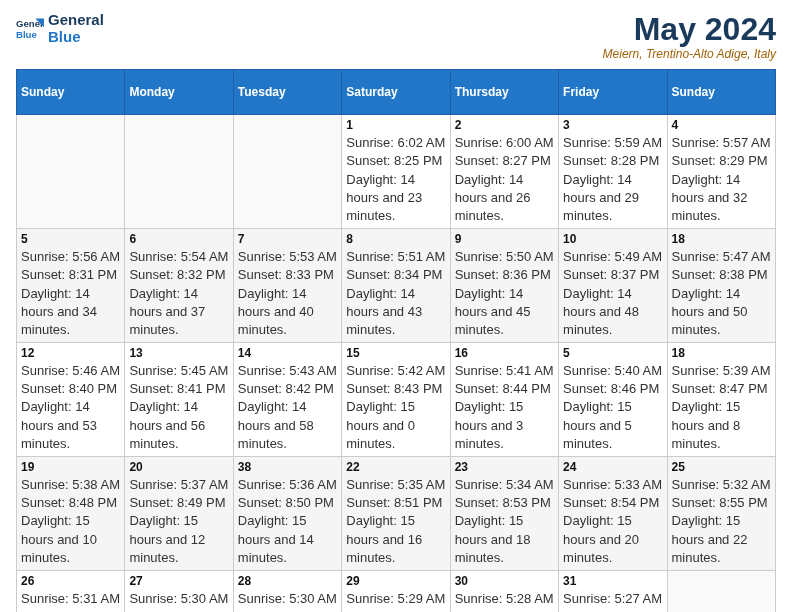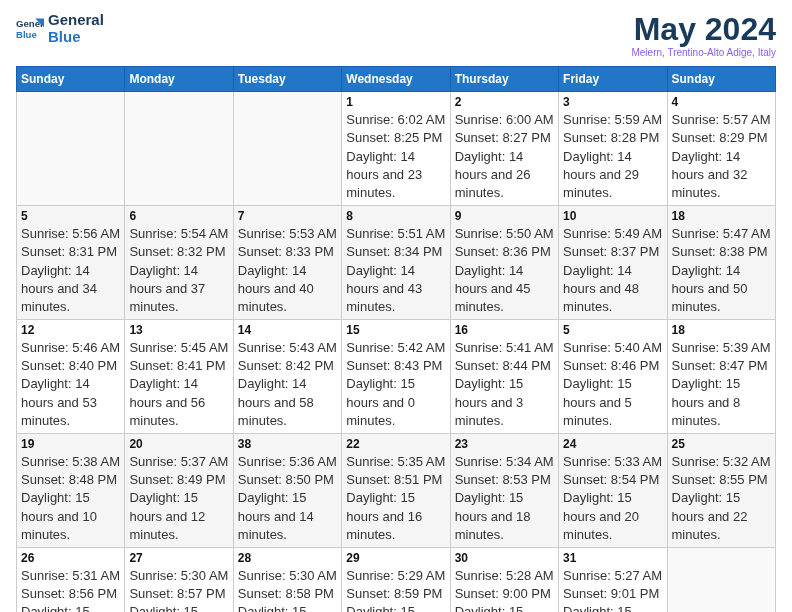--- a/index.html
+++ b/index.html
@@ -34,34 +34,35 @@
     .title-block {
       text-align: right;
     }
     .month-title {
       font-size: 32px;
       font-weight: bold;
       color: #1a3a5c;
       line-height: 1.1;
     }
     .location-title {
-      font-size: 10px;
-      color: #8b5cf6;
+      font-size: 12px;
+      color: #a16207;
+      font-style: italic;
     }
     .calendar-table {
       width: 100%;
       border-collapse: collapse;
       table-layout: fixed;
     }
     .calendar-table th {
       background: #2176c7;
       color: #fff;
       font-size: 12px;
       font-weight: bold;
-      padding: 5px 4px;
+      padding: 15px 4px;
       text-align: left;
       border: 1px solid #1a5fa8;
     }
     .calendar-table td {
       border: 1px solid #ccc;
       vertical-align: top;
       padding: 3px 4px;
       font-size: 9.5px;
       color: #333;
       height: 78px;
@@ -107,21 +108,21 @@
       <div class="location-title">Meiern, Trentino-Alto Adige, Italy</div>
     </div>
   </div>
 
   <table class="calendar-table">
     <thead>
       <tr>
       <th>Sunday</th>
           <th>Monday</th>
           <th>Tuesday</th>
-          <th>Wednesday</th>
+          <th>Saturday</th>
           <th>Thursday</th>
           <th>Friday</th>
           <th>Sunday</th>
         </tr>
     </thead>
     <tbody id="calendar-body">
     <tr>
           <td class="empty-cell"></td>
           <td class="empty-cell"></td>
           <td class="empty-cell"></td>

